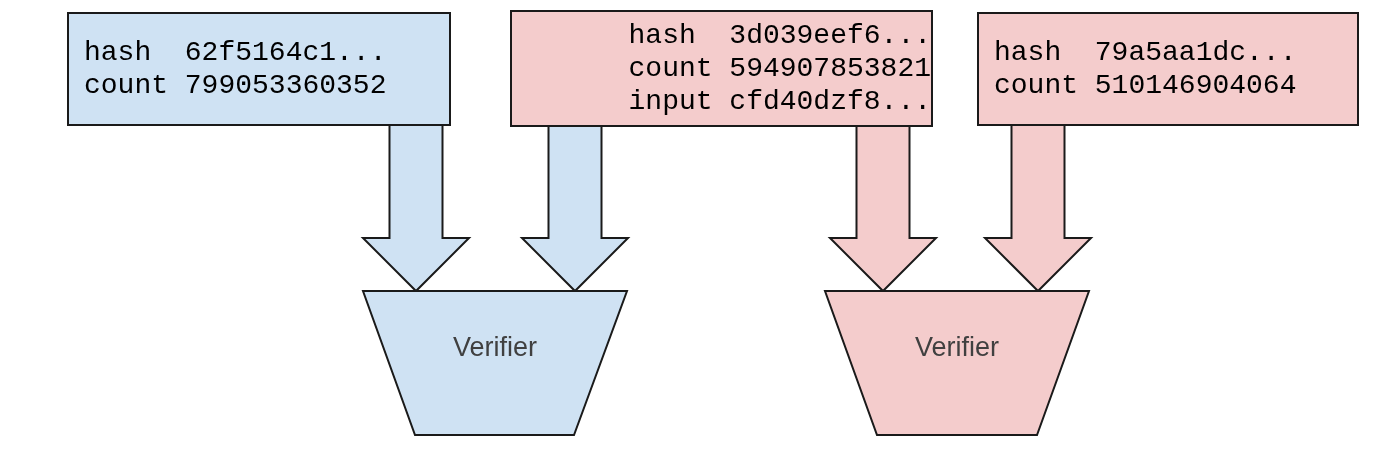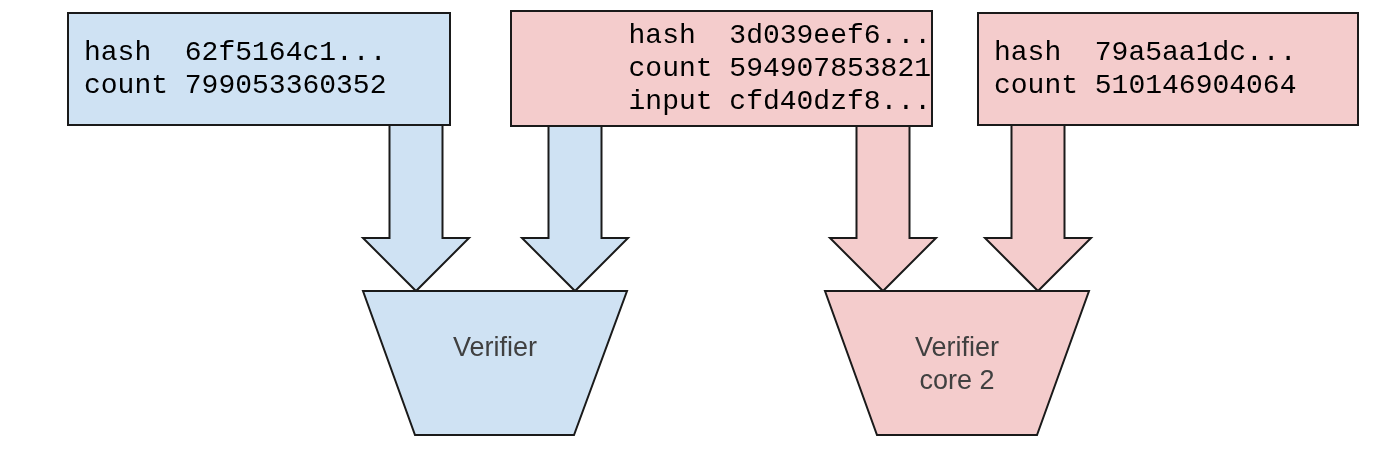--- a/index.html
+++ b/index.html
@@ -87,16 +87,15 @@
   <div id="record-3" class="record-box pink">
     <div><span class="k">hash</span><span>79a5aa1dc...</span></div>
     <div><span class="k">count</span><span>510146904064</span></div>
   </div>
 
   <div id="core-label-1" class="core-label">
     <div>Verifier</div>
   </div>
   <div id="core-label-2" class="core-label">
     <div>Verifier</div>
-    <div>core 2</div>
   </div>
 
 </div>
 
 </body></html>

